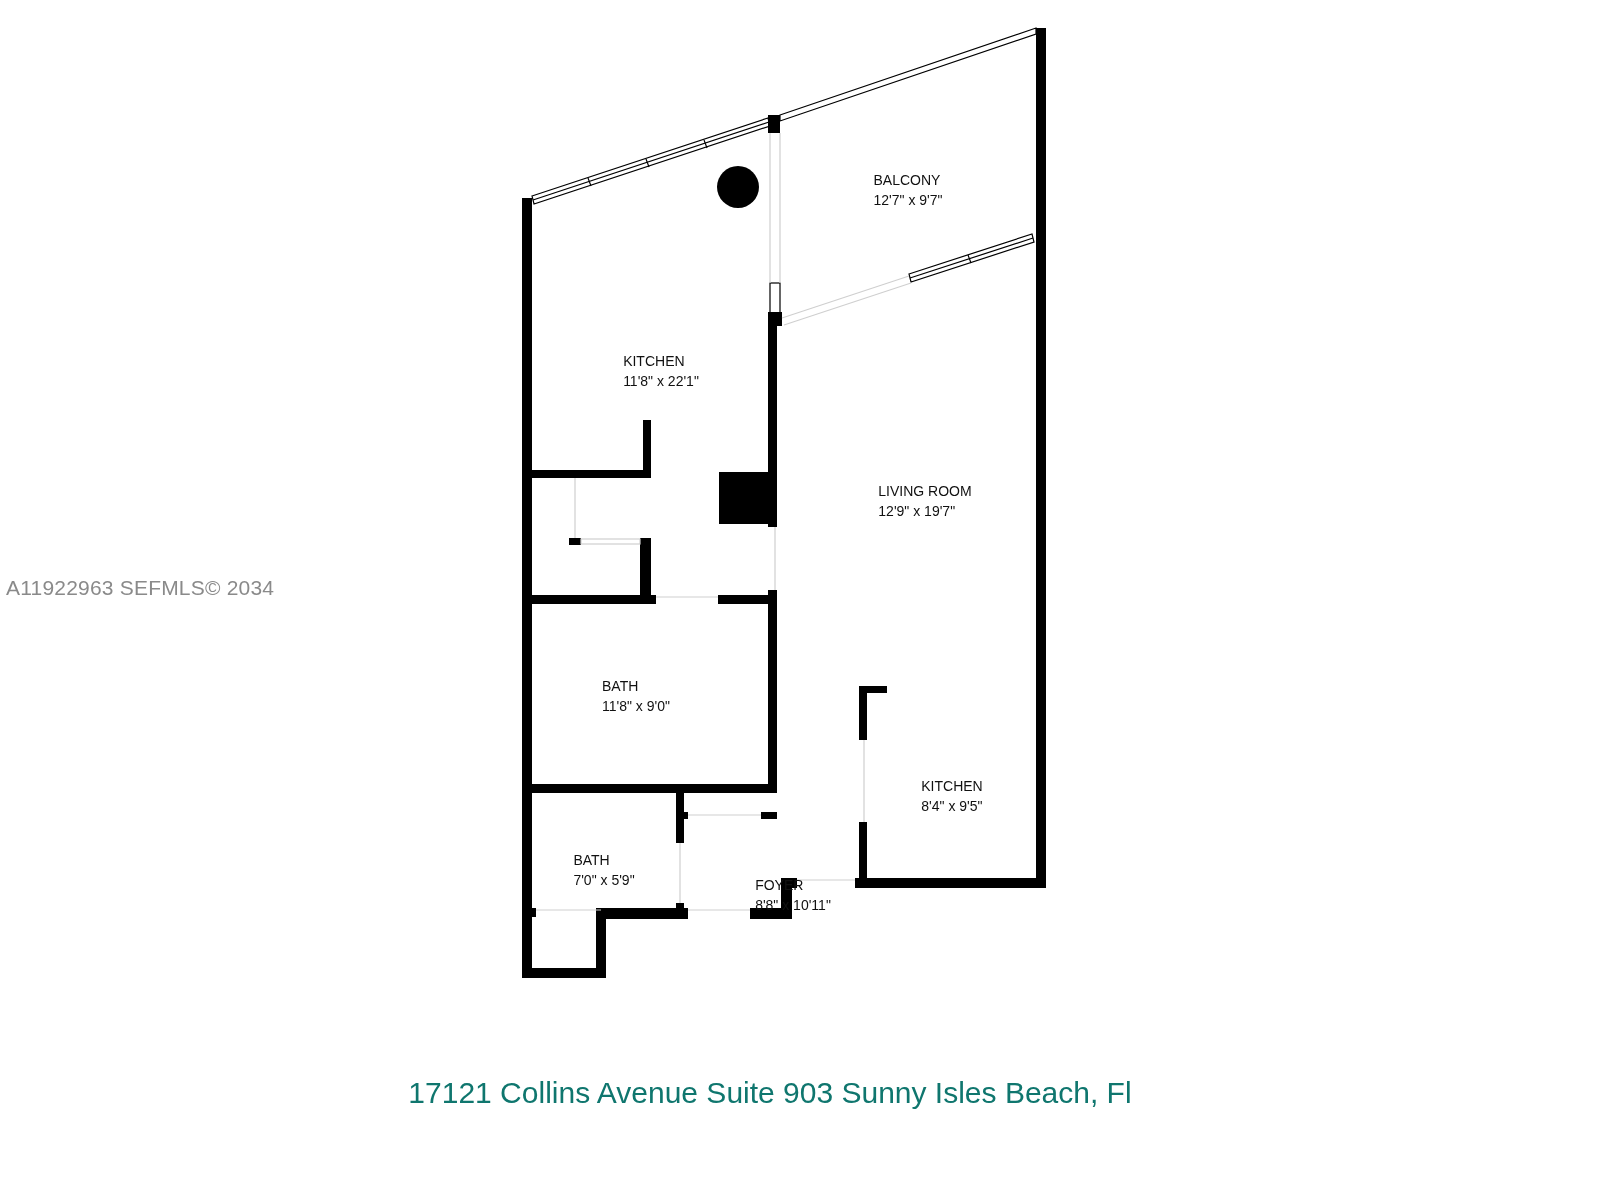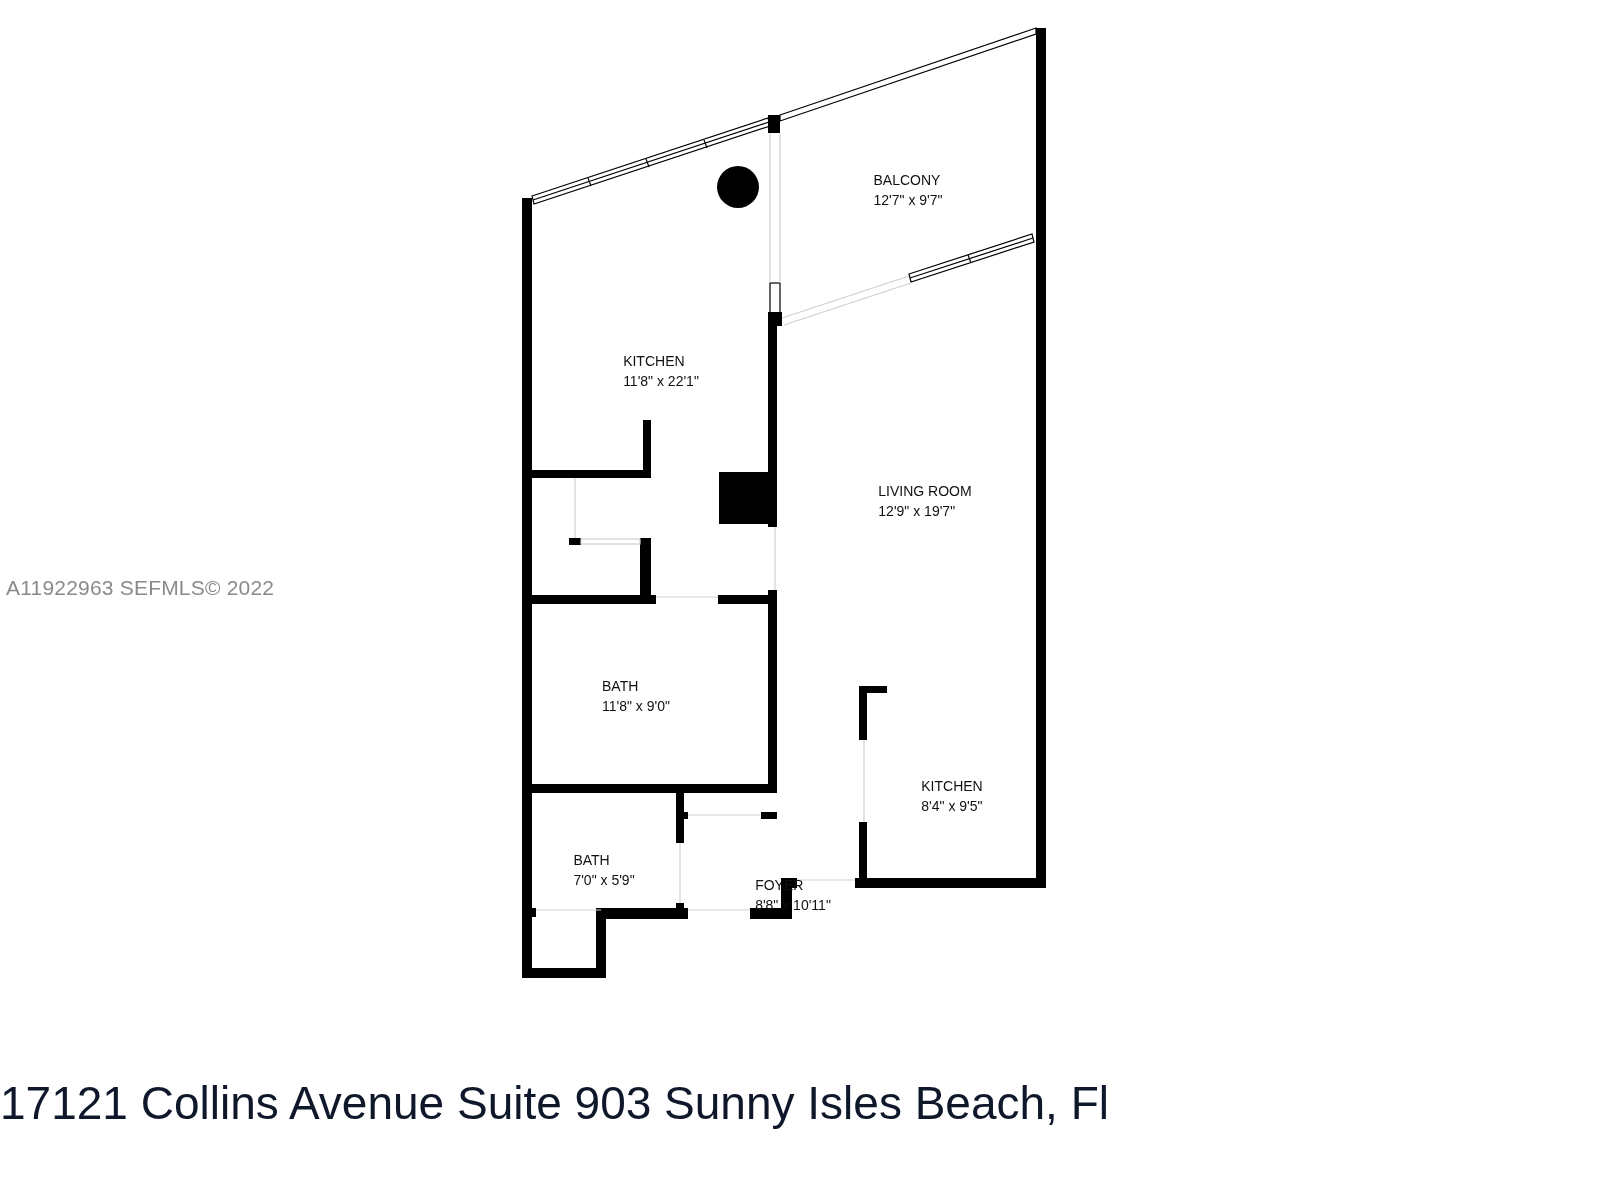--- a/index.html
+++ b/index.html
@@ -1,21 +1,21 @@
 <!DOCTYPE html>
 <html><head>
 <meta charset="utf-8">
 <style>
   html, body { margin: 0; padding: 0; background: #ffffff; }
   body { width: 1600px; height: 1200px; position: relative; overflow: hidden; font-family: "Liberation Sans", sans-serif; }
   #plan { position: absolute; left: 0; top: 0; }
   .room-label { position: absolute; color: #111; font-size: 14px; line-height: 20px; transform: translateX(-50%); white-space: nowrap; }
   .room-label .dim { display: block; }
   .watermark { position: absolute; left: 6px; top: 576px; font-size: 21px; color: #8a8a8a; letter-spacing: 0.2px; white-space: nowrap; }
-  .caption { position: absolute; left: 0; width: 1540px; top: 1076px; text-align: left; font-size: 46px; color: #0f172a; white-space: nowrap; }
+  .caption { position: absolute; left: 0; width: 1540px; top: 1076px; text-align: center; font-size: 30px; color: #0f766e; white-space: nowrap; }
 </style>
 </head>
 <body>
 
 <svg id="plan" width="1600" height="1200" viewBox="0 0 1600 1200" xmlns="http://www.w3.org/2000/svg">
   <g fill="#000">
 
     <rect x="522" y="198" width="10" height="780"></rect>
 
     <rect x="1036" y="28" width="10" height="860"></rect>
@@ -116,14 +116,14 @@
 </div>
 <div class="room-label" style="left:793px; top:827px;margin-top:48px;">
   <span>FOYER</span>
   <span class="dim">8'8" x 10'11"</span>
 </div>
 <div class="room-label" style="left:604px; top:850px;">
   <span>BATH</span>
   <span class="dim">7'0" x 5'9"</span>
 </div>
 
-<div class="watermark">A11922963  SEFMLS© 2022</div>
+<div class="watermark">A11922963  SEFMLS© 2034</div>
 <div class="caption">17121 Collins Avenue Suite 903 Sunny Isles Beach, Fl</div>
 
 </body></html>

